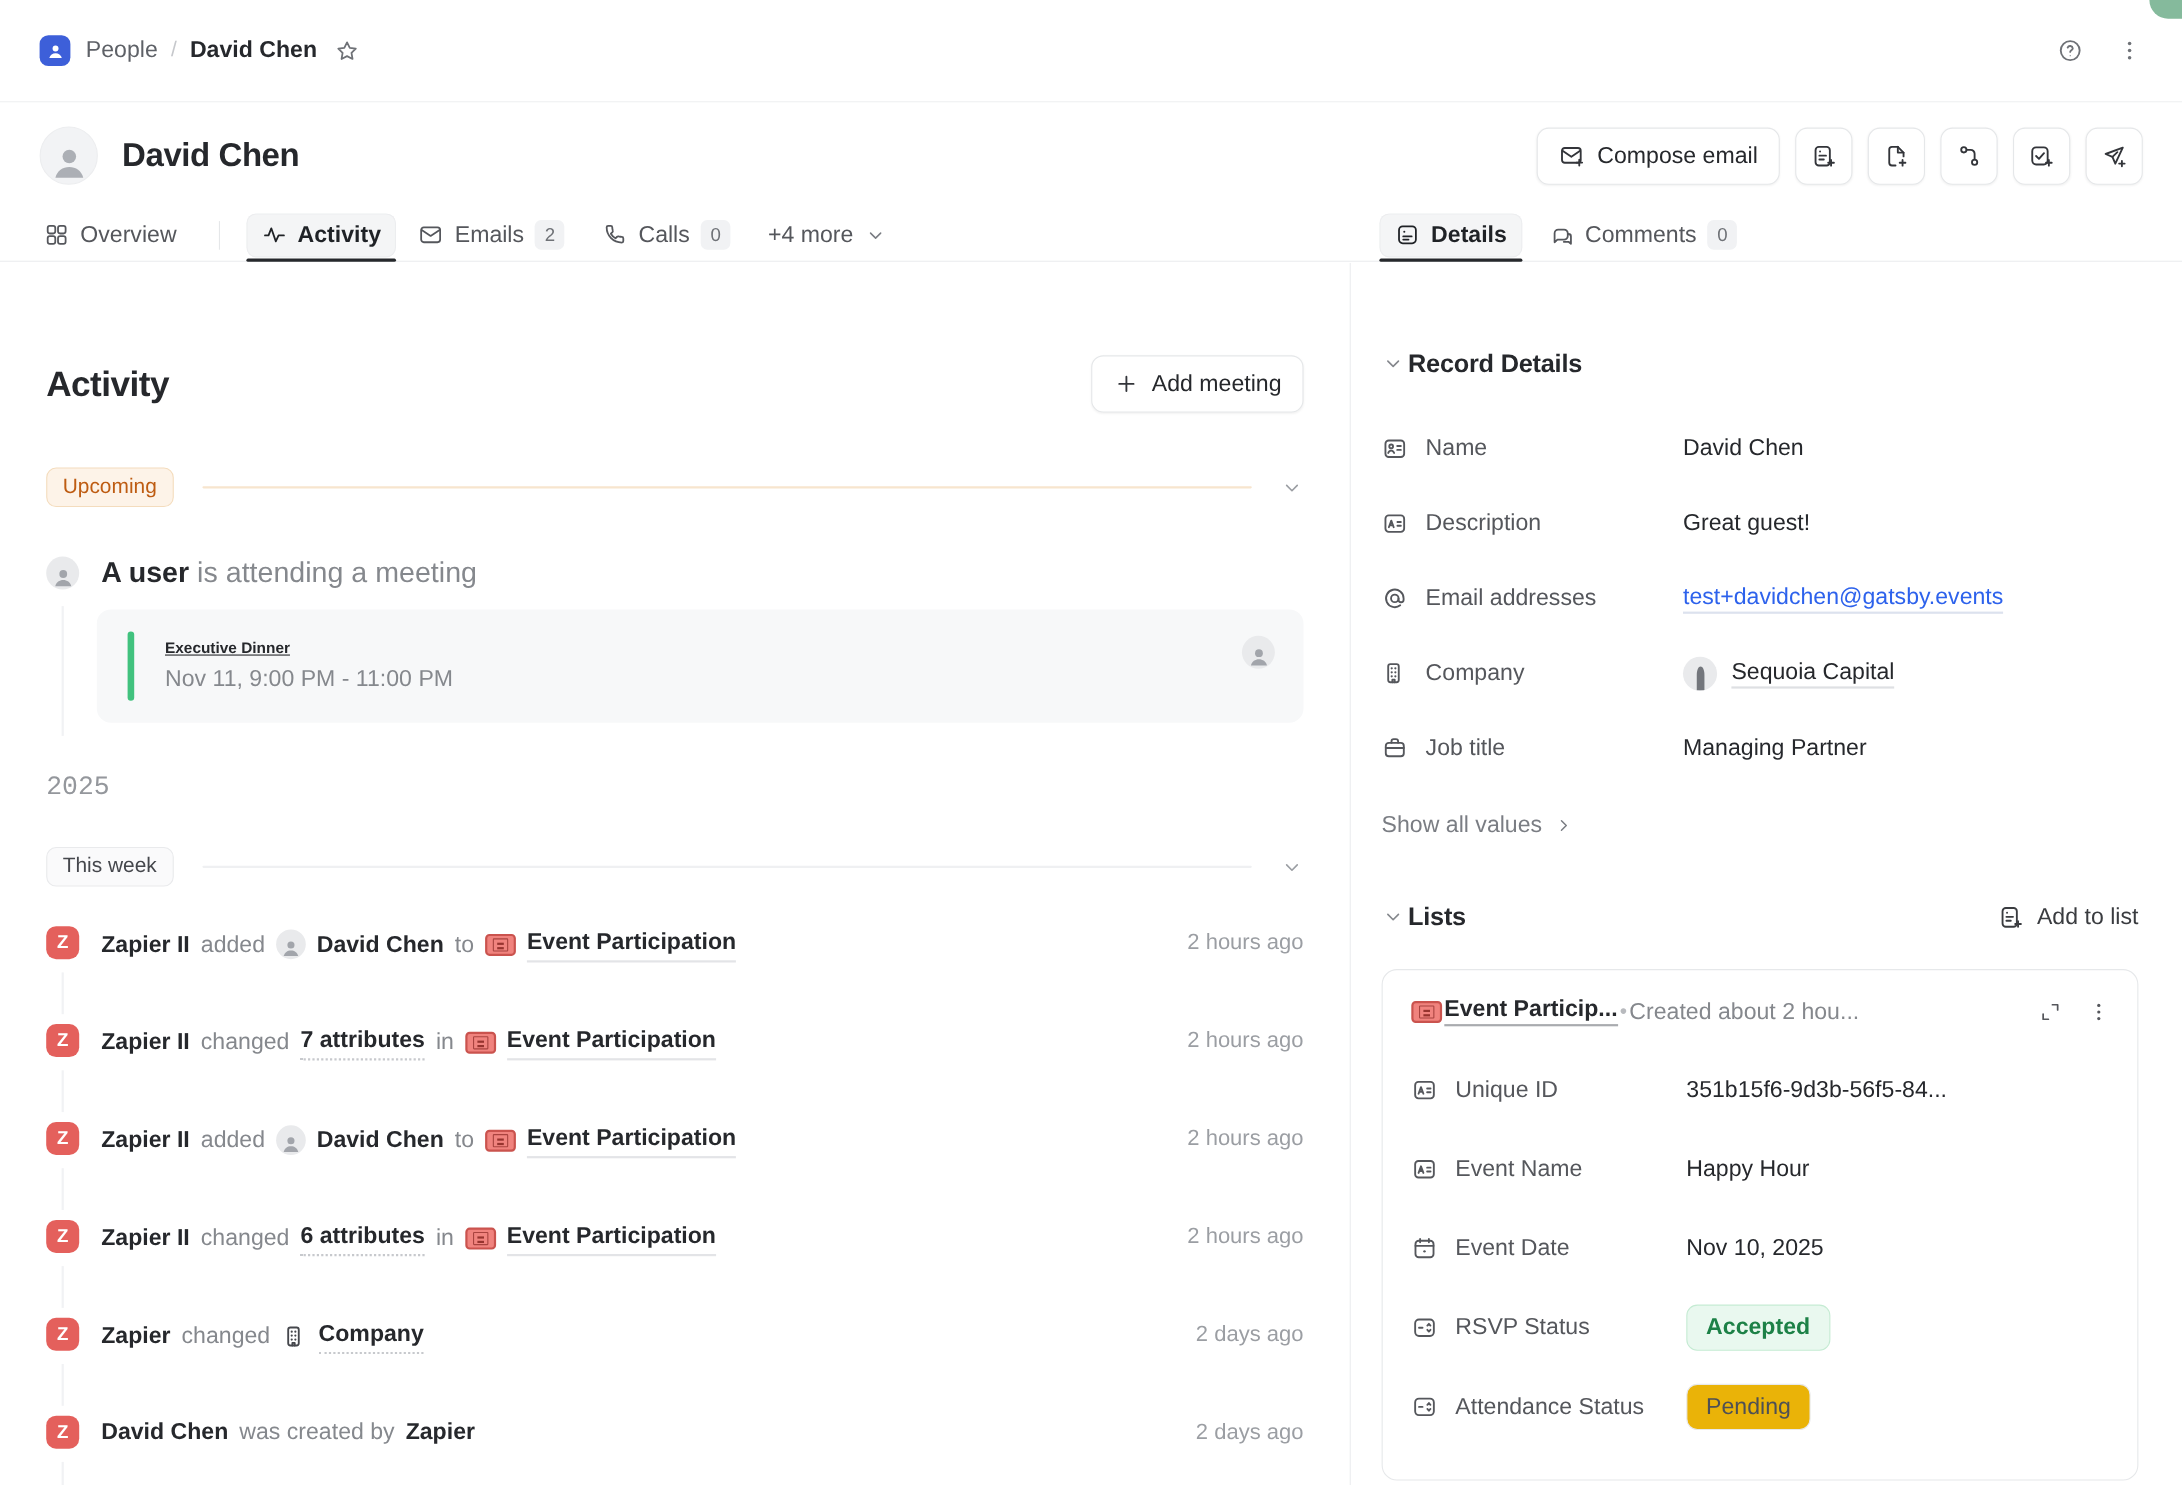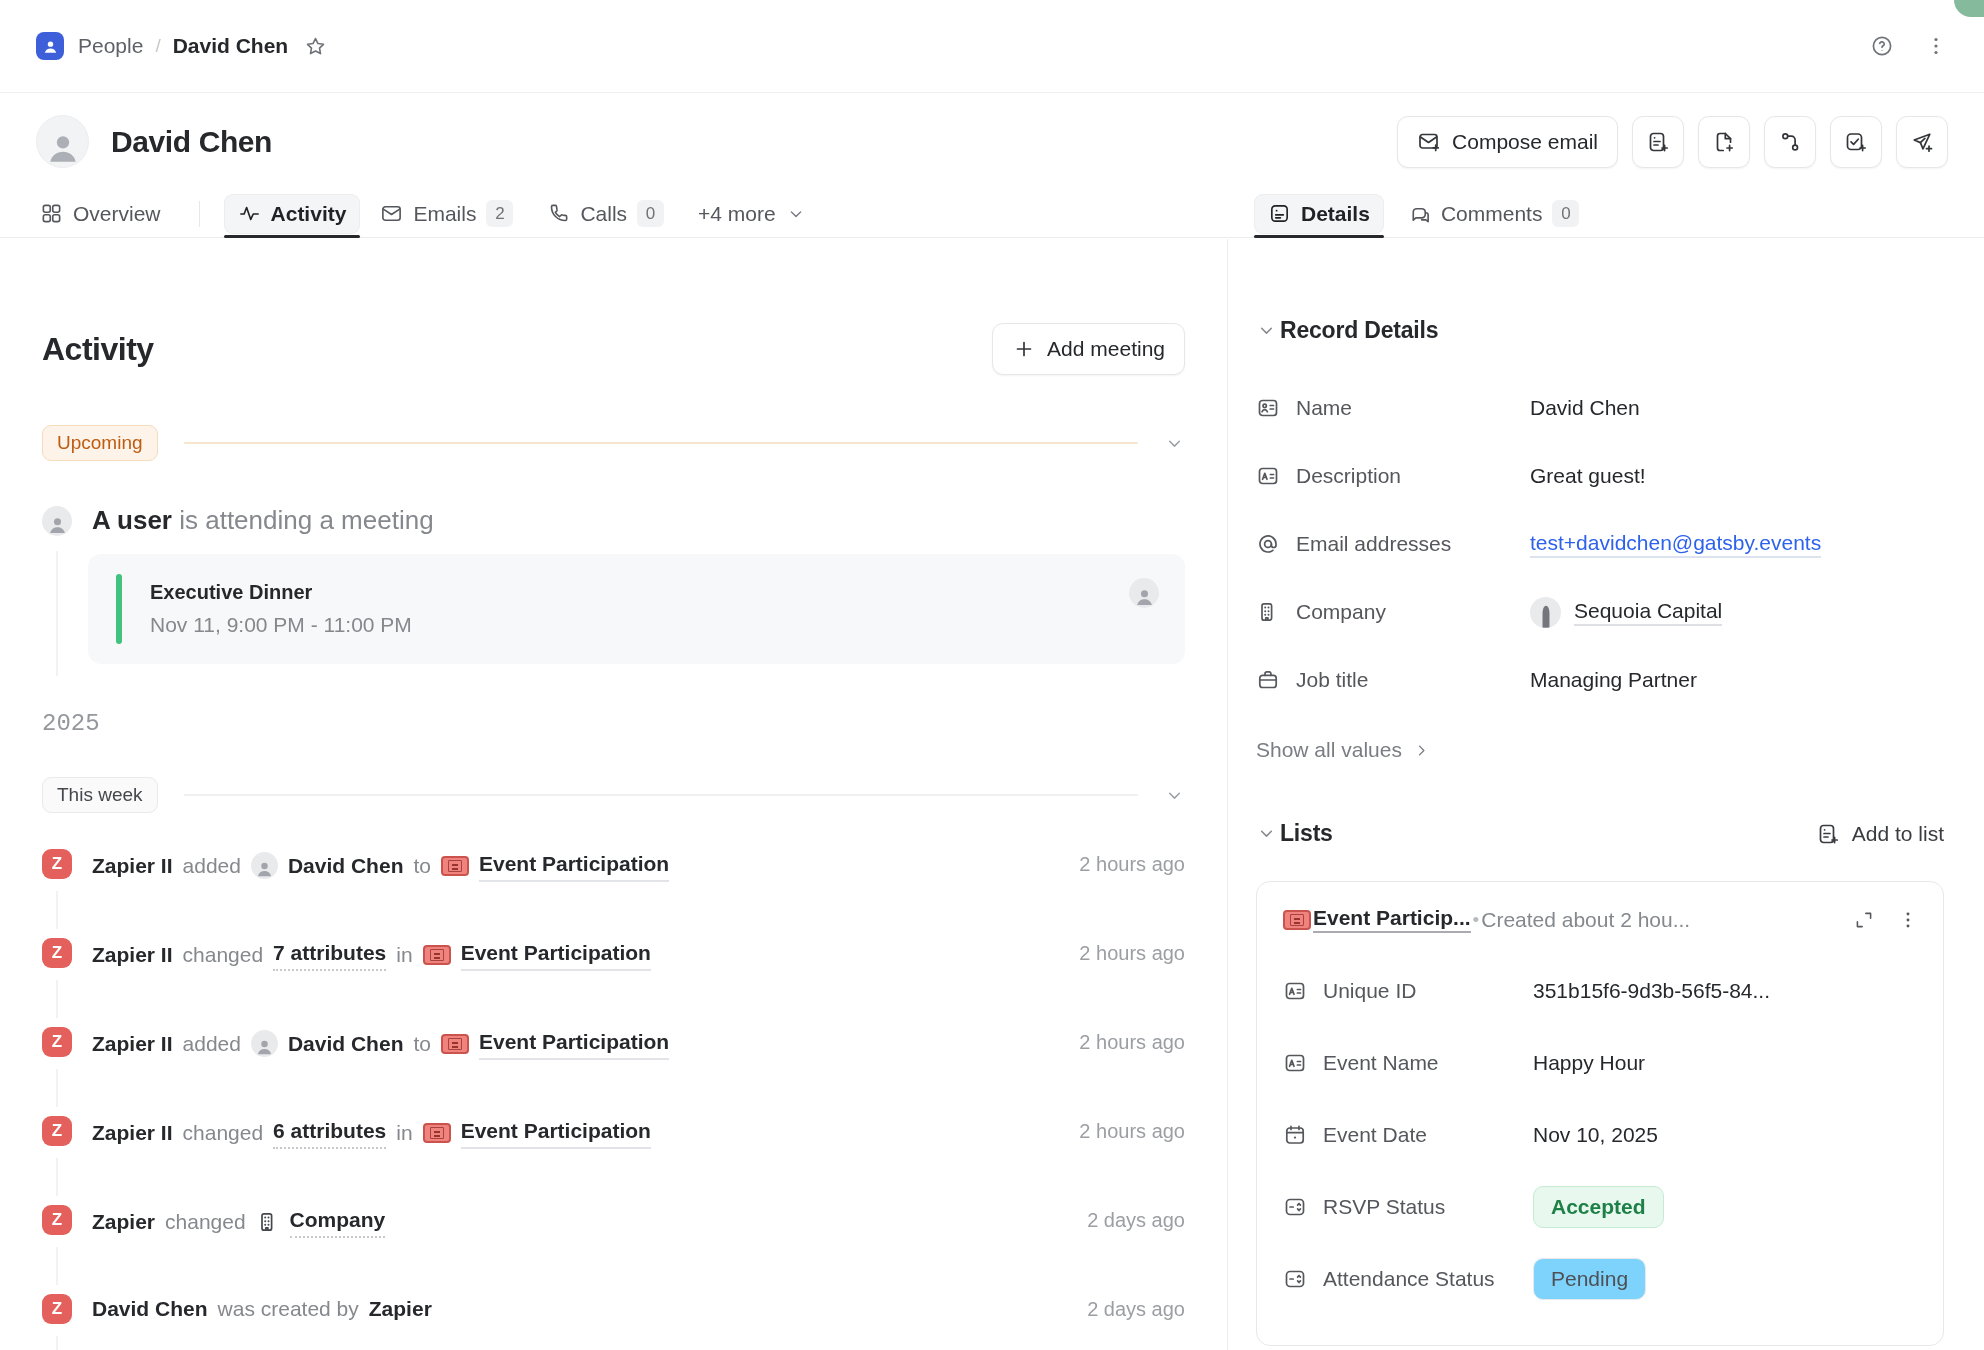--- a/index.html
+++ b/index.html
@@ -68,21 +68,21 @@
   .upcoming-item::before { content:''; position:absolute; left:14px; top:46px; bottom:-12px; width:2px; background:#F1F2F4; }
   .attend-row { display:flex; align-items:center; gap:20px; position:relative; }
   .mini-avatar { width:30px; height:30px; border-radius:50%; background:#E9EAEC; overflow:hidden; display:flex; align-items:flex-end; justify-content:center; color:#A2A5AB; flex:none; }
   .mini-avatar svg { width:23px; height:23px; }
   .attend-text { font-size:26px; }
   .seg-strong { font-weight:600; color:#26282C; }
   .seg-muted { color:#85888D; font-weight:400; }
 
   .meeting-card { margin-left:46px; margin-top:18px; background:#F7F8F9; border-radius:13px; padding:27px 28px 27px 62px; position:relative; }
   .meeting-card::before { content:''; position:absolute; left:28px; top:20px; bottom:20px; width:6px; border-radius:3px; background:#41C27E; }
-  .meeting-title { font-size:20px; font-weight:600; }
+  .meeting-title { font-size:14px; font-weight:600;text-decoration:underline; }
   .meeting-time { font-size:21px; color:#85888D; margin-top:9px; }
   .meeting-avatar { position:absolute; right:26px; top:24px; }
 
   .year-label { font-size:24px; color:#94979C; margin-top:46px;font-family:Liberation Mono, monospace; }
   .week-row { margin-top:40px; }
 
   .feed { margin-top:36px; }
   .feed-row { position:relative; display:flex; align-items:flex-start; gap:20px; height:89px; }
   .feed-row::after { content:''; position:absolute; left:14px; top:42px; height:38px; width:2px; background:#F1F2F4; }
   .z-avatar { width:30px; height:30px; border-radius:9px; background:#E4605C; color:#fff; font-weight:700; font-size:17px; display:flex; align-items:center; justify-content:center; flex:none; }
@@ -124,21 +124,21 @@
   .card-title { font-size:21px; font-weight:600; border-bottom:2px solid #A9ABAF; padding-bottom:1px; white-space:nowrap; cursor:pointer; }
   .card-dot { color:#B8BABE; font-size:19px; }
   .card-meta { color:#85888D; font-size:21px; white-space:nowrap; overflow:hidden; flex:1; }
   .card-actions { display:flex; align-items:center; gap:22px; color:#55575C; }
   .card-actions .ca-icon { width:22px; height:22px; cursor:pointer; }
   .card-fields { margin-top:22px; }
   .card-field-row { display:flex; align-items:center; height:72px; }
   .card-field-row .f-label { width:250px; }
   .badge { font-size:21px; border-radius:10px; padding:8px 17px; }
   .badge-green { color:#1D8147; font-weight:600; background:#E9F8EF; border:1px solid #C5EBD3; }
-  .badge-gray { color:#4E5055; font-weight:500; background:#7dd3fc; border:1px solid #E8E9EB; }
+  .badge-gray { color:#4E5055; font-weight:500; background:#eab308; border:1px solid #E8E9EB; }
 </style>
 </head>
 <body>
 
 <div class="topbar">
   <div class="crumb">
     <span class="crumb-icon" data-icon="person-badge">
         <svg viewBox="0 0 24 24" fill="#fff">
           <circle cx="12" cy="9" r="3.4"></circle>
           <path d="M4.8 20c.9-3.6 3.9-5.5 7.2-5.5s6.3 1.9 7.2 5.5z"></path>

